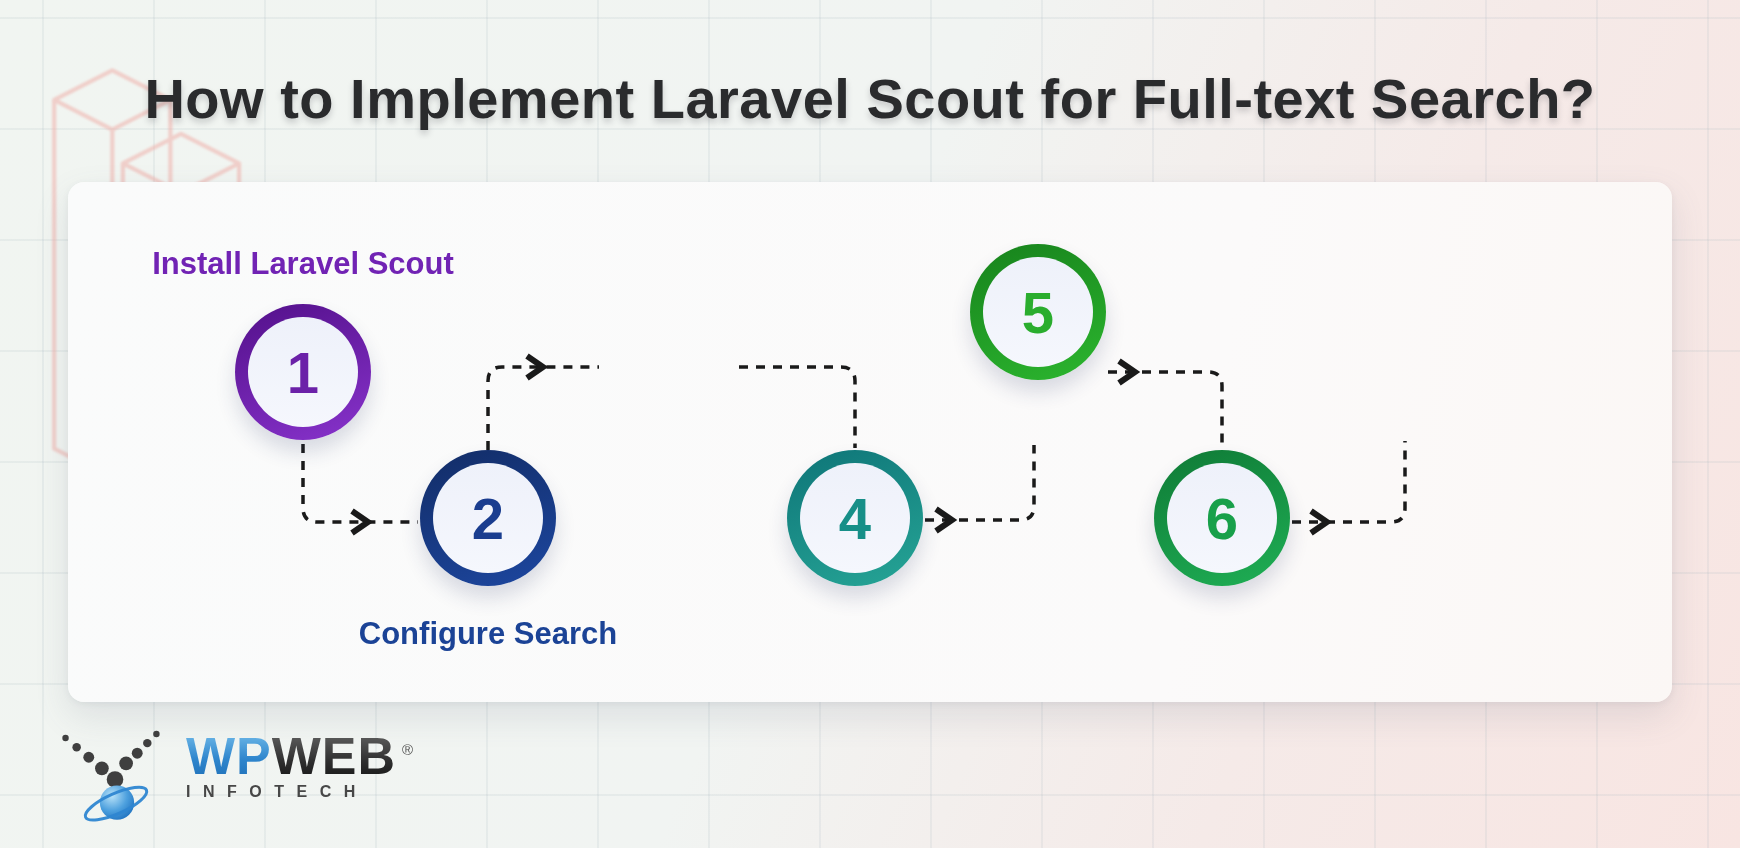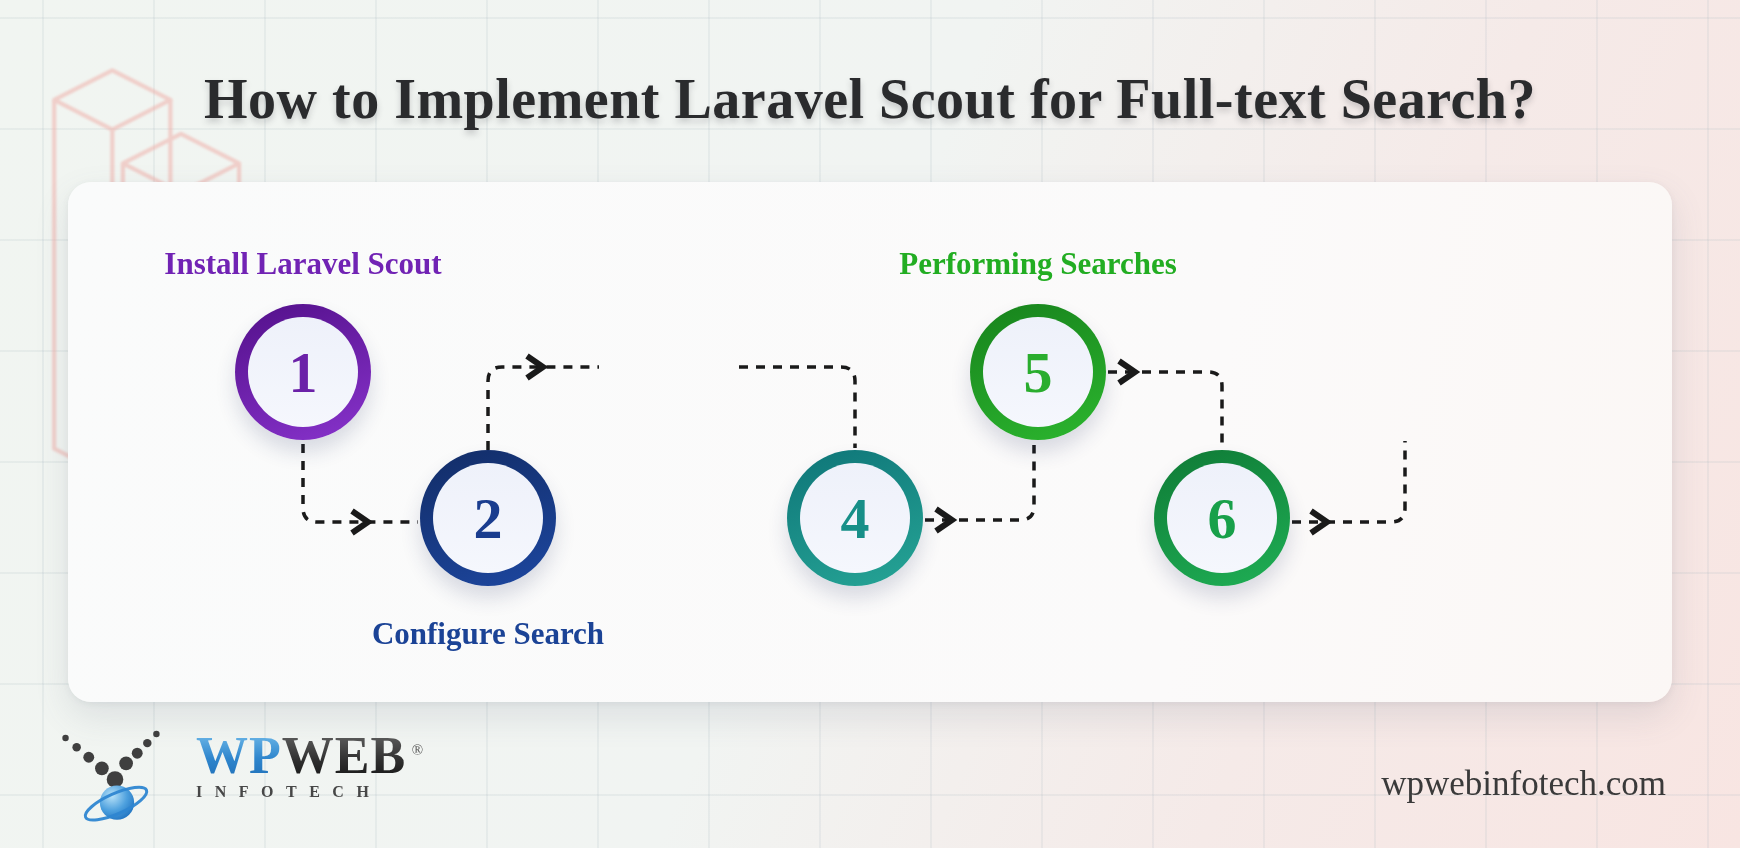--- a/index.html
+++ b/index.html
@@ -1,49 +1,49 @@
 <!DOCTYPE html>
 <html><head>
 <meta charset="utf-8">
 <style>
   html,body{margin:0;padding:0;}
   body{width:1740px;height:848px;overflow:hidden;font-family:"Liberation Sans","DejaVu Sans",sans-serif;}
   .page{position:relative;width:1740px;height:848px;
-    background:linear-gradient(112deg,#f1f5f1 0%,#f1f4f2 48%,#f5eae8 74%,#f8e5e2 100%);font-family:Liberation Serif, serif;}
+    background:linear-gradient(112deg,#f1f5f1 0%,#f1f4f2 48%,#f5eae8 74%,#f8e5e2 100%);}
   .page::before{content:"";position:absolute;inset:0;z-index:0;
     background-image:linear-gradient(rgba(170,184,192,0.16) 2px,transparent 2px),
                      linear-gradient(90deg,rgba(170,184,192,0.16) 2px,transparent 2px);
     background-size:111px 111px;background-position:42px 17px;}
   
   .watermark{position:absolute;left:14px;top:26px;z-index:1;opacity:.55;filter:blur(1px);}
   
   .title{position:absolute;left:0;right:0;top:66px;z-index:3;text-align:center;
     font-size:56px;line-height:66px;font-weight:800;color:#2a2b2d;letter-spacing:.5px;
     text-shadow:0 4px 6px rgba(50,50,60,.22);}
   
   .card{position:absolute;left:68px;top:182px;width:1604px;height:520px;z-index:2;
     background:linear-gradient(100deg,#fafbfb 0%,#fbfafa 70%,#fbf7f5 100%);
-    border-radius:23px;box-shadow:0 14px 34px rgba(90,100,120,.14),0 2px 6px rgba(90,100,120,.08);}
+    border-radius:16px;box-shadow:0 14px 34px rgba(90,100,120,.14),0 2px 6px rgba(90,100,120,.08);}
   .connectors{position:absolute;inset:0;pointer-events:none;}
   
   .step{position:absolute;width:340px;display:flex;align-items:center;gap:20px;}
   .step.top{flex-direction:column;top:62px;}
   .step.bottom{flex-direction:column-reverse;top:268px;gap:28px;}
   .step-label{font-size:31px;font-weight:700;line-height:40px;white-space:nowrap;
     color:var(--label-color,#333);}
   .ring{width:136px;height:136px;border-radius:50%;
     background:linear-gradient(160deg,var(--ring-from,#444),var(--ring-to,#888));
     display:flex;align-items:center;justify-content:center;
     box-shadow:0 12px 20px rgba(40,50,100,.16);}
   .ring-inner{width:110px;height:110px;border-radius:50%;
     background:linear-gradient(180deg,var(--circle-fill,#eef1fa),#f5f7fd);
     display:flex;align-items:center;justify-content:center;}
   .ring-inner span{font-size:58px;font-weight:800;color:var(--num-color,#333);}
   
-  .footer-logo{position:absolute;left:58px;top:730px;z-index:3;display:flex;align-items:flex-start;gap:26px;}
+  .footer-logo{position:absolute;left:58px;top:730px;z-index:3;display:flex;align-items:flex-start;gap:16px;}
   .logo-text{display:flex;flex-direction:column;}
   .logo-word{font-size:52px;line-height:52px;font-weight:800;letter-spacing:1px;position:relative;padding-right:18px;}
   .logo-wp{background:linear-gradient(180deg,#7cc3ee 0%,#2f86cd 55%,#1d6cb4 100%);
     -webkit-background-clip:text;background-clip:text;color:transparent;}
   .logo-web{background:linear-gradient(180deg,#6a6a6a 0%,#2e2e2e 60%,#111 100%);
     -webkit-background-clip:text;background-clip:text;color:transparent;}
   .registered{position:absolute;top:-6px;right:0;font-size:15px;font-weight:400;color:#555;}
   .logo-sub{margin-top:1px;font-size:16px;font-weight:600;color:#474747;letter-spacing:12.5px;}
   .website{position:absolute;right:74px;top:764px;z-index:3;font-size:35px;font-weight:500;color:#3a3a3a;}
 </style>
@@ -104,21 +104,20 @@
 
     <div class="step bottom" style="left: 617px; --ring-from: #0E7578; --ring-to: #26A596; --num-color: #178F88; --label-color: #1B9C94; --circle-fill: #EEF1FA;">
       <div class="ring">
         <div class="ring-inner">
             <span>4</span>
           </div>
       </div>
     </div>
 
     <div class="step top" style="left: 800px; --ring-from: #17821C; --ring-to: #2CB62F; --num-color: #2AAD2E; --label-color: #22AD22; --circle-fill: #EEF1FA;">
-      <div class="step-label">Performing Searches</div>
       <div class="ring">
         <div class="ring-inner">
             <span>5</span>
           </div>
       </div>
     </div>
 
     <div class="step bottom" style="left: 984px; --ring-from: #0F7A36; --ring-to: #1FAF55; --num-color: #18A04A; --label-color: #16A34A; --circle-fill: #EEF1FA;">
       <div class="ring">
         <div class="ring-inner">
@@ -154,15 +153,14 @@
       <ellipse cx="57" cy="73" rx="33" ry="10" fill="none" stroke="#2e86d1" stroke-width="3" transform="rotate(-24 57 73)" opacity="0.95"></ellipse>
     </svg>
     <div class="logo-text">
       <div class="logo-word">
         <span class="logo-wp">WP</span><span class="logo-web">WEB</span><span class="registered">®</span>
       </div>
       <div class="logo-sub">INFOTECH</div>
     </div>
   </div>
 
-  <div class="website">wpwebinfotech.com</div>
 
 </div>
 
 </body></html>

